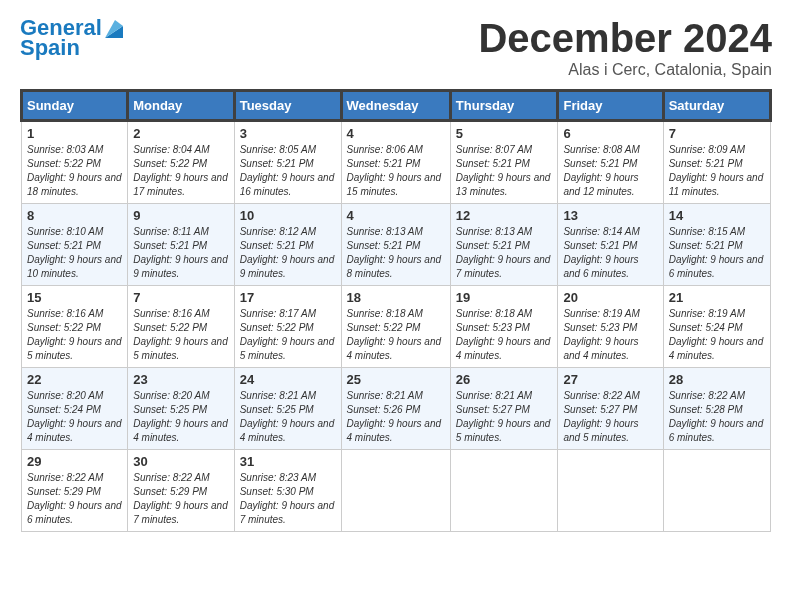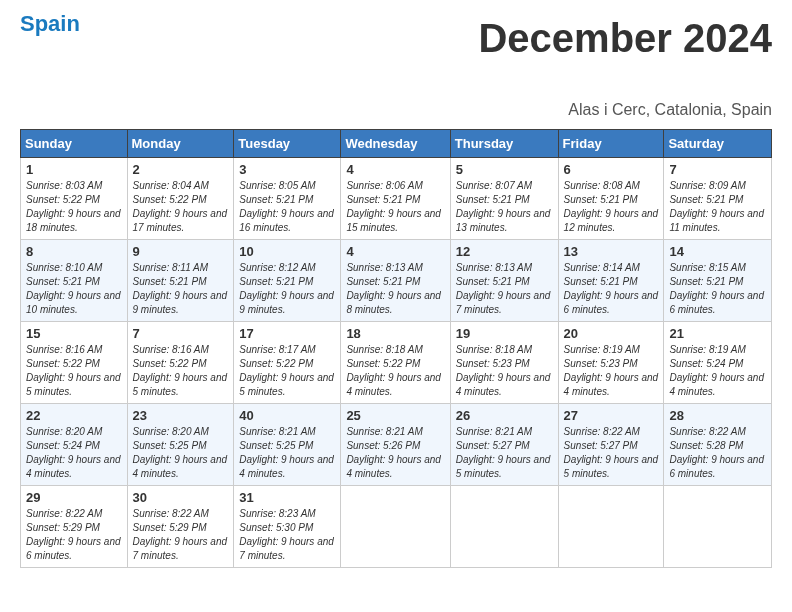--- a/index.html
+++ b/index.html
@@ -37,35 +37,34 @@
       text-align: right;
     }
     .main-title {
       font-size: 40px;
       font-weight: bold;
       color: #333;
     }
     .subtitle {
       font-size: 16px;
       color: #555;
-      margin-top: 40px;
     }
     .calendar {
       width: 100%;
       border-collapse: collapse;
       font-size: 11px;
     }
     .calendar thead th {
       background-color: #3a7abf;
       color: #fff;
       font-size: 13px;
       font-weight: bold;
       padding: 6px 4px;
       text-align: left;
-      border: 1px solid #404040;
+      border: 3px solid #404040;
     }
     .calendar tbody td {
       border: 1px solid #ccc;
       vertical-align: top;
       padding: 4px 5px;
       width: 113px;
       min-height: 80px;
       background: #fff;
     }
     .calendar tbody tr:nth-child(even) td {
@@ -88,20 +87,29 @@
       background: #fff !important;
     }
   </style>
 </head>
 <body>
 
 <div class="page">
   <div class="header">
     <div class="logo">
       <div style="display:flex; flex-direction:column; align-items:flex-start;">
+        <div style="display:flex; align-items:center;">
+          <span class="logo-text">
+            <span>General</span>
+          </span>
+          <svg width="18" height="22" viewBox="0 0 18 22" style="margin-left:3px; margin-top:-2px;">
+            <polygon points="0,22 18,10 18,22" fill="#1a7abf"></polygon>
+            <polygon points="0,22 10,4 18,10" fill="#5ab0e0"></polygon>
+          </svg>
+        </div>
         <span class="logo-text" style="color:#1a7abf; font-weight:bold; font-size:22px; margin-top:-4px;">Spain</span>
       </div>
     </div>
     <div class="title-block">
       <div class="main-title">December 2024</div>
       <div class="subtitle">Alas i Cerc, Catalonia, Spain</div>
     </div>
   </div>
 
   <table class="calendar">
@@ -302,21 +310,21 @@
       </td>
           <td>
         <span class="day-num">23</span>
         <div class="day-info">
           Sunrise: 8:20 AM<br>
           Sunset: 5:25 PM<br>
           Daylight: 9 hours and 4 minutes.
         </div>
       </td>
           <td>
-        <span class="day-num">40</span>
+        <span class="day-num">24</span>
         <div class="day-info">
           Sunrise: 8:21 AM<br>
           Sunset: 5:25 PM<br>
           Daylight: 9 hours and 4 minutes.
         </div>
       </td>
           <td>
         <span class="day-num">25</span>
         <div class="day-info">
           Sunrise: 8:21 AM<br>

